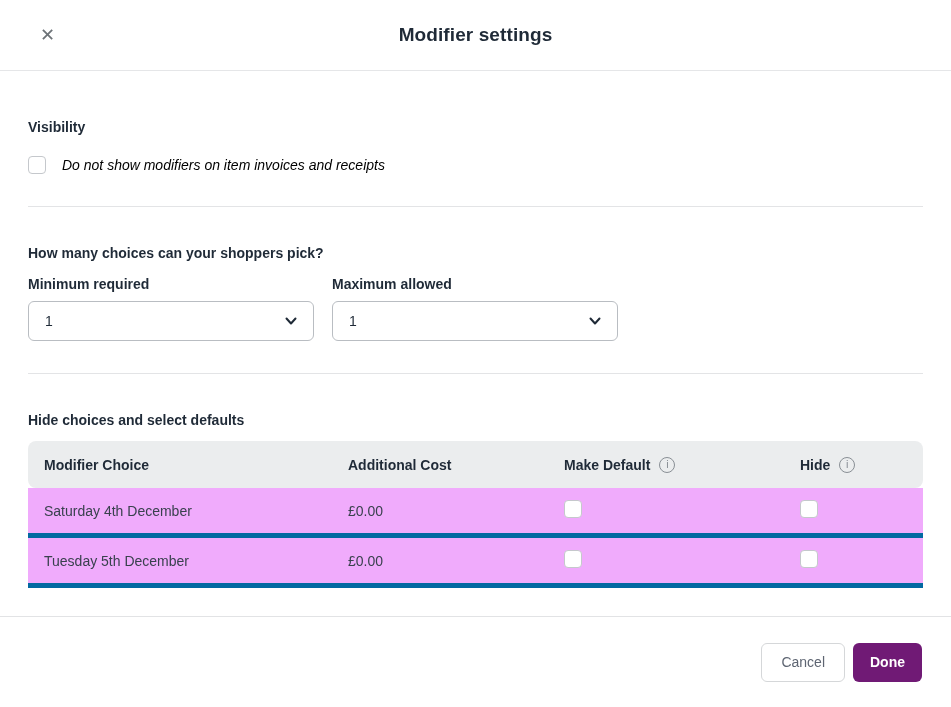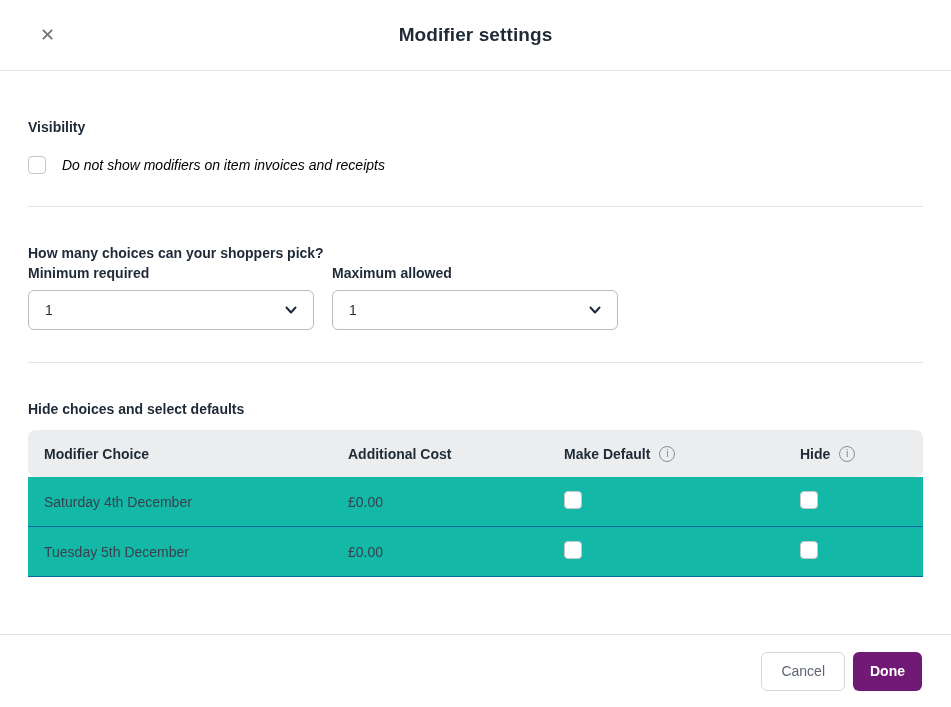--- a/index.html
+++ b/index.html
@@ -78,21 +78,21 @@
     border: none;
     border-top: 1px solid #e3e4e6;
     margin: 32px 0 0 0;
   }
 
   .heading-choices { margin-top: 38px; }
 
   .fields-row {
     display: flex;
     gap: 18px;
-    margin-top: 4px;
+    margin-top: 15px;
   }
   .field { width: 286px; }
   .field-label {
     font-size: 14px;
     font-weight: 700;
     color: #1f2a37;
   }
   .select {
     margin-top: 9px;
     width: 286px;
@@ -119,22 +119,22 @@
     grid-template-columns: 320px 216px 236px 1fr;
     align-items: center;
   }
   .trow-header {
     height: 47px;
     background: #ebedee;
     border-radius: 8px;
   }
   .trow-data {
     height: 50px;
-    border-bottom: 1px solid #0369a1;
-    background: #14b8a6;
+    border-bottom: 5px solid #0369a1;
+    background: #f0abfc;
   }
   .tcell { font-size: 14px; color: #39414e; }
   .tcell-first { padding-left: 16px; }
   .th {
     font-weight: 700;
     color: #1f2a37;
     display: flex;
     align-items: center;
   }
   .info-icon {
@@ -151,21 +151,21 @@
     font-weight: 400;
     margin-left: 9px;
     line-height: 1;
     cursor: pointer;
   }
 
   
   .modal-footer {
     position: absolute;
     left: 0; right: 0; bottom: 0;
-    height: 73px;
+    height: 91px;
     border-top: 1px solid #e2e3e5;
     background: #fff;
     display: flex;
     align-items: center;
     justify-content: flex-end;
     gap: 8px;
     padding-right: 29px;
   }
   .btn {
     height: 39px;

